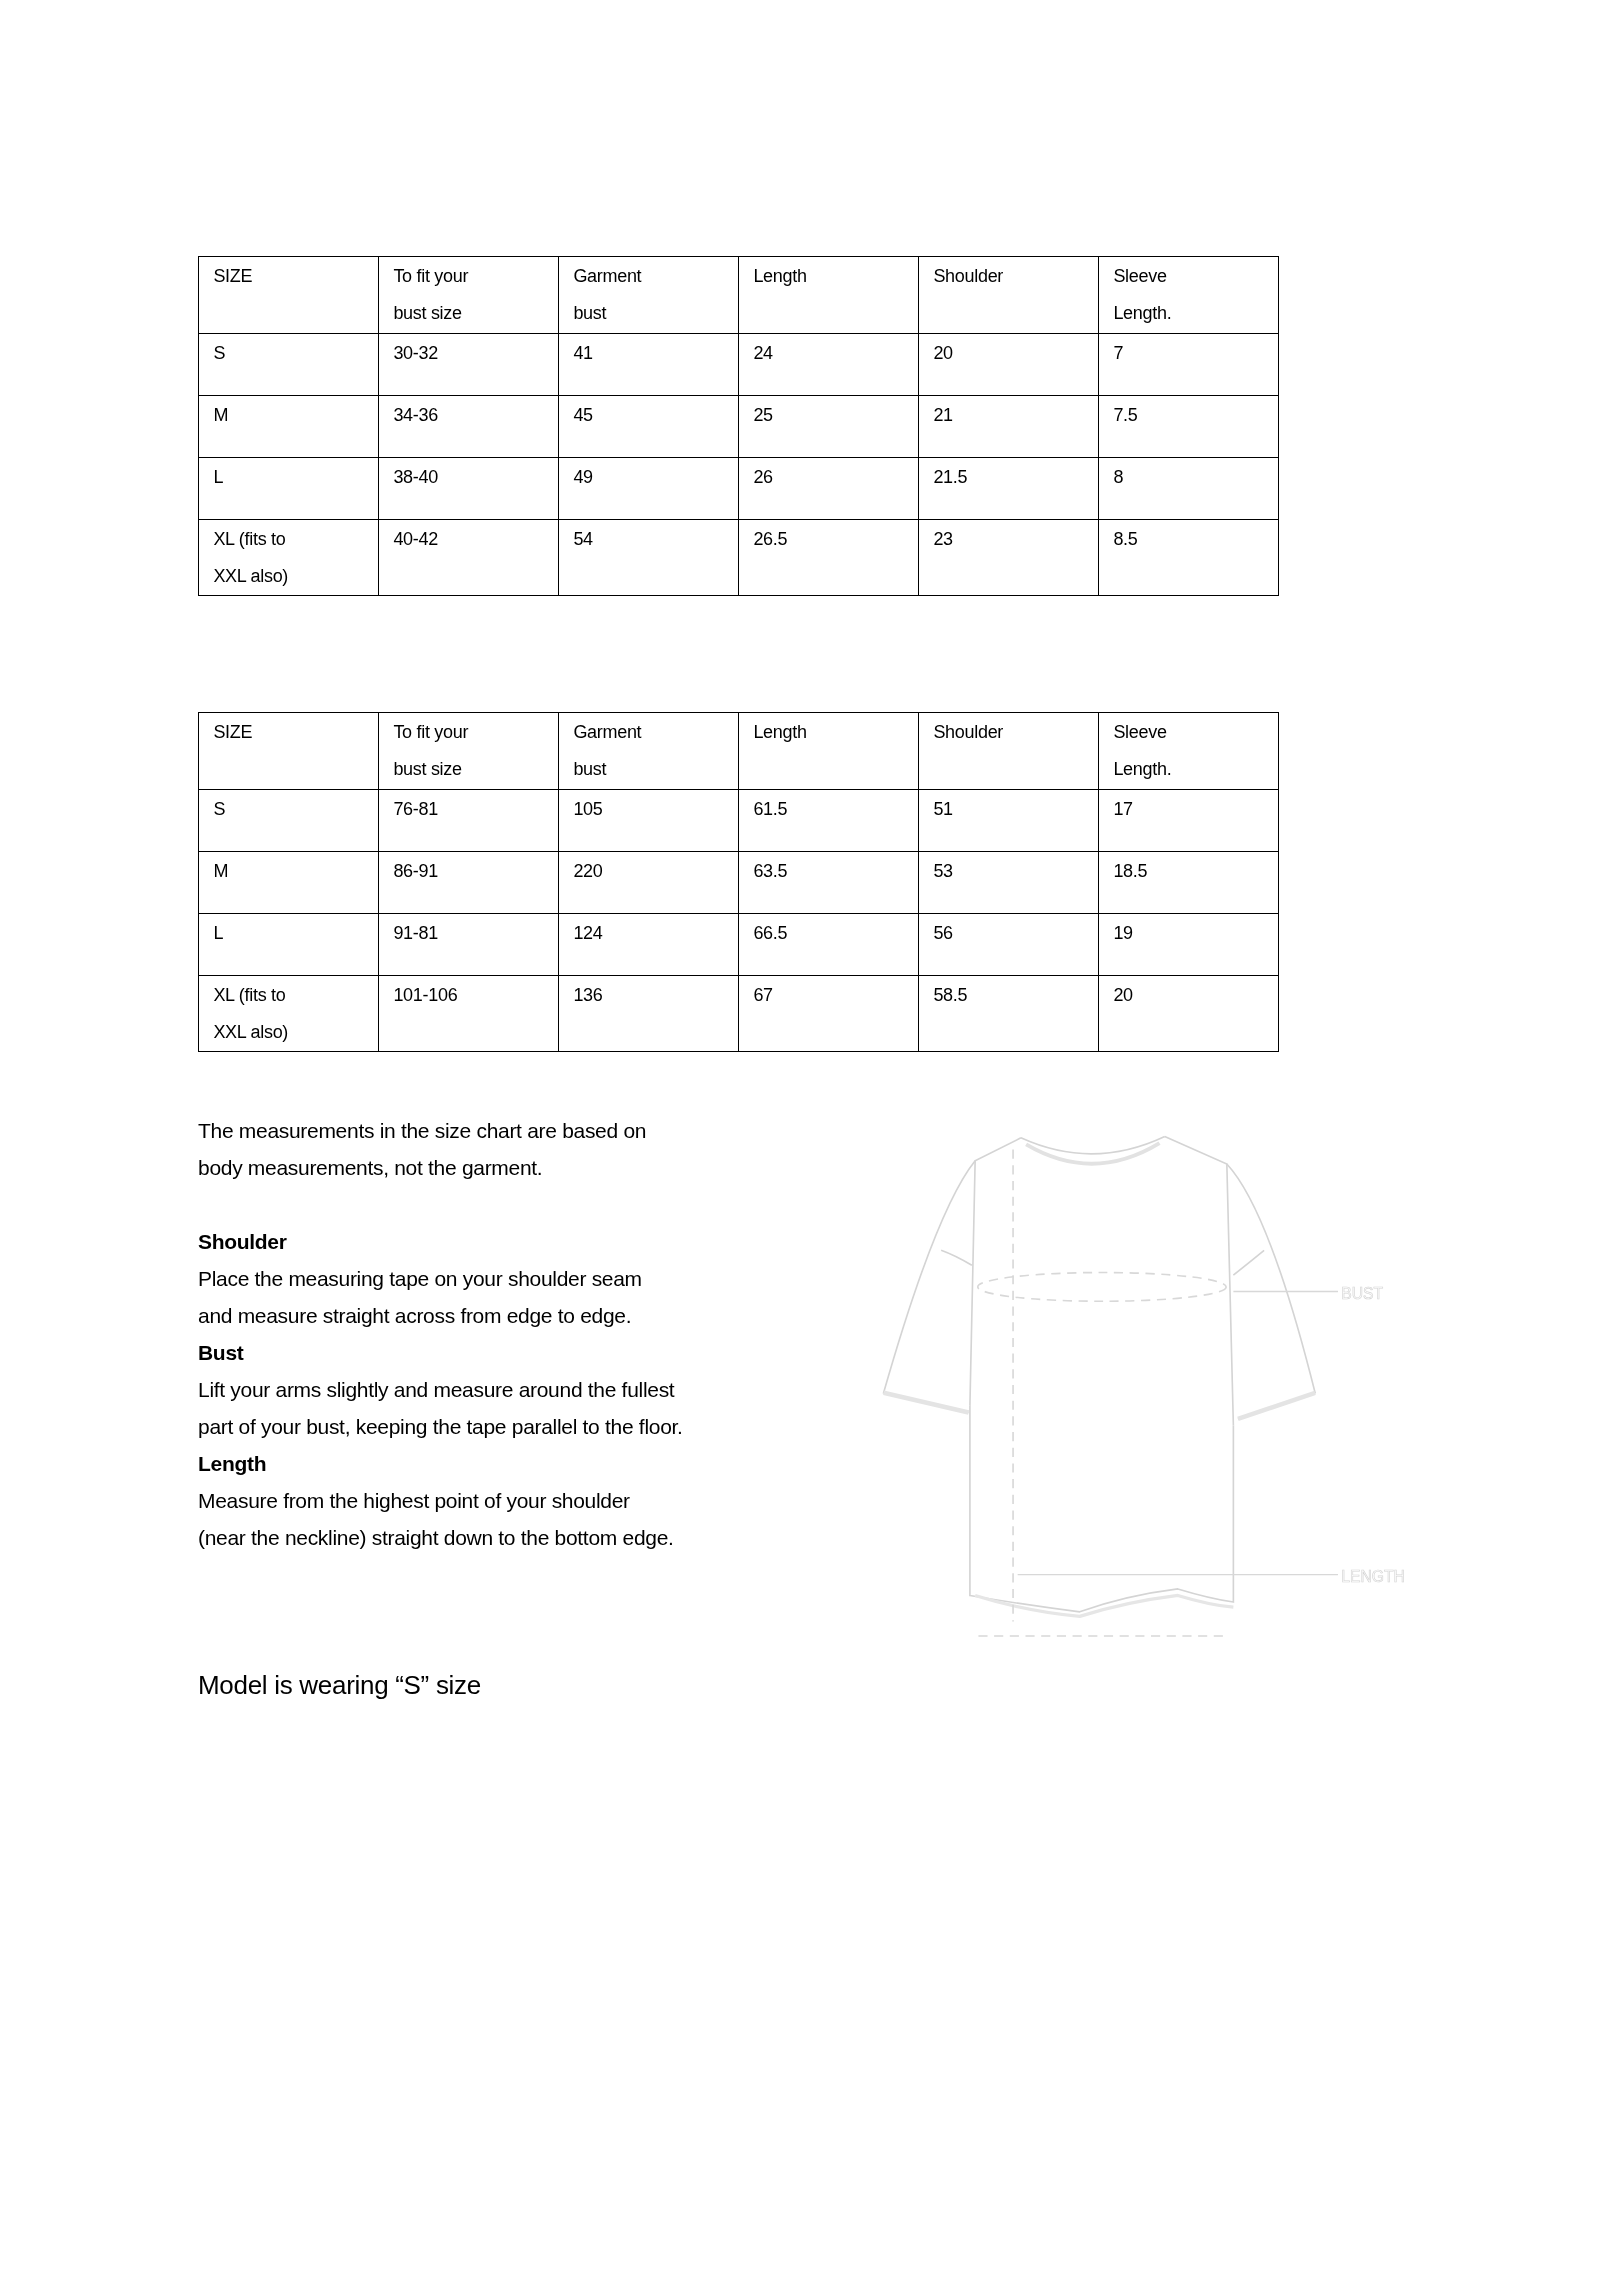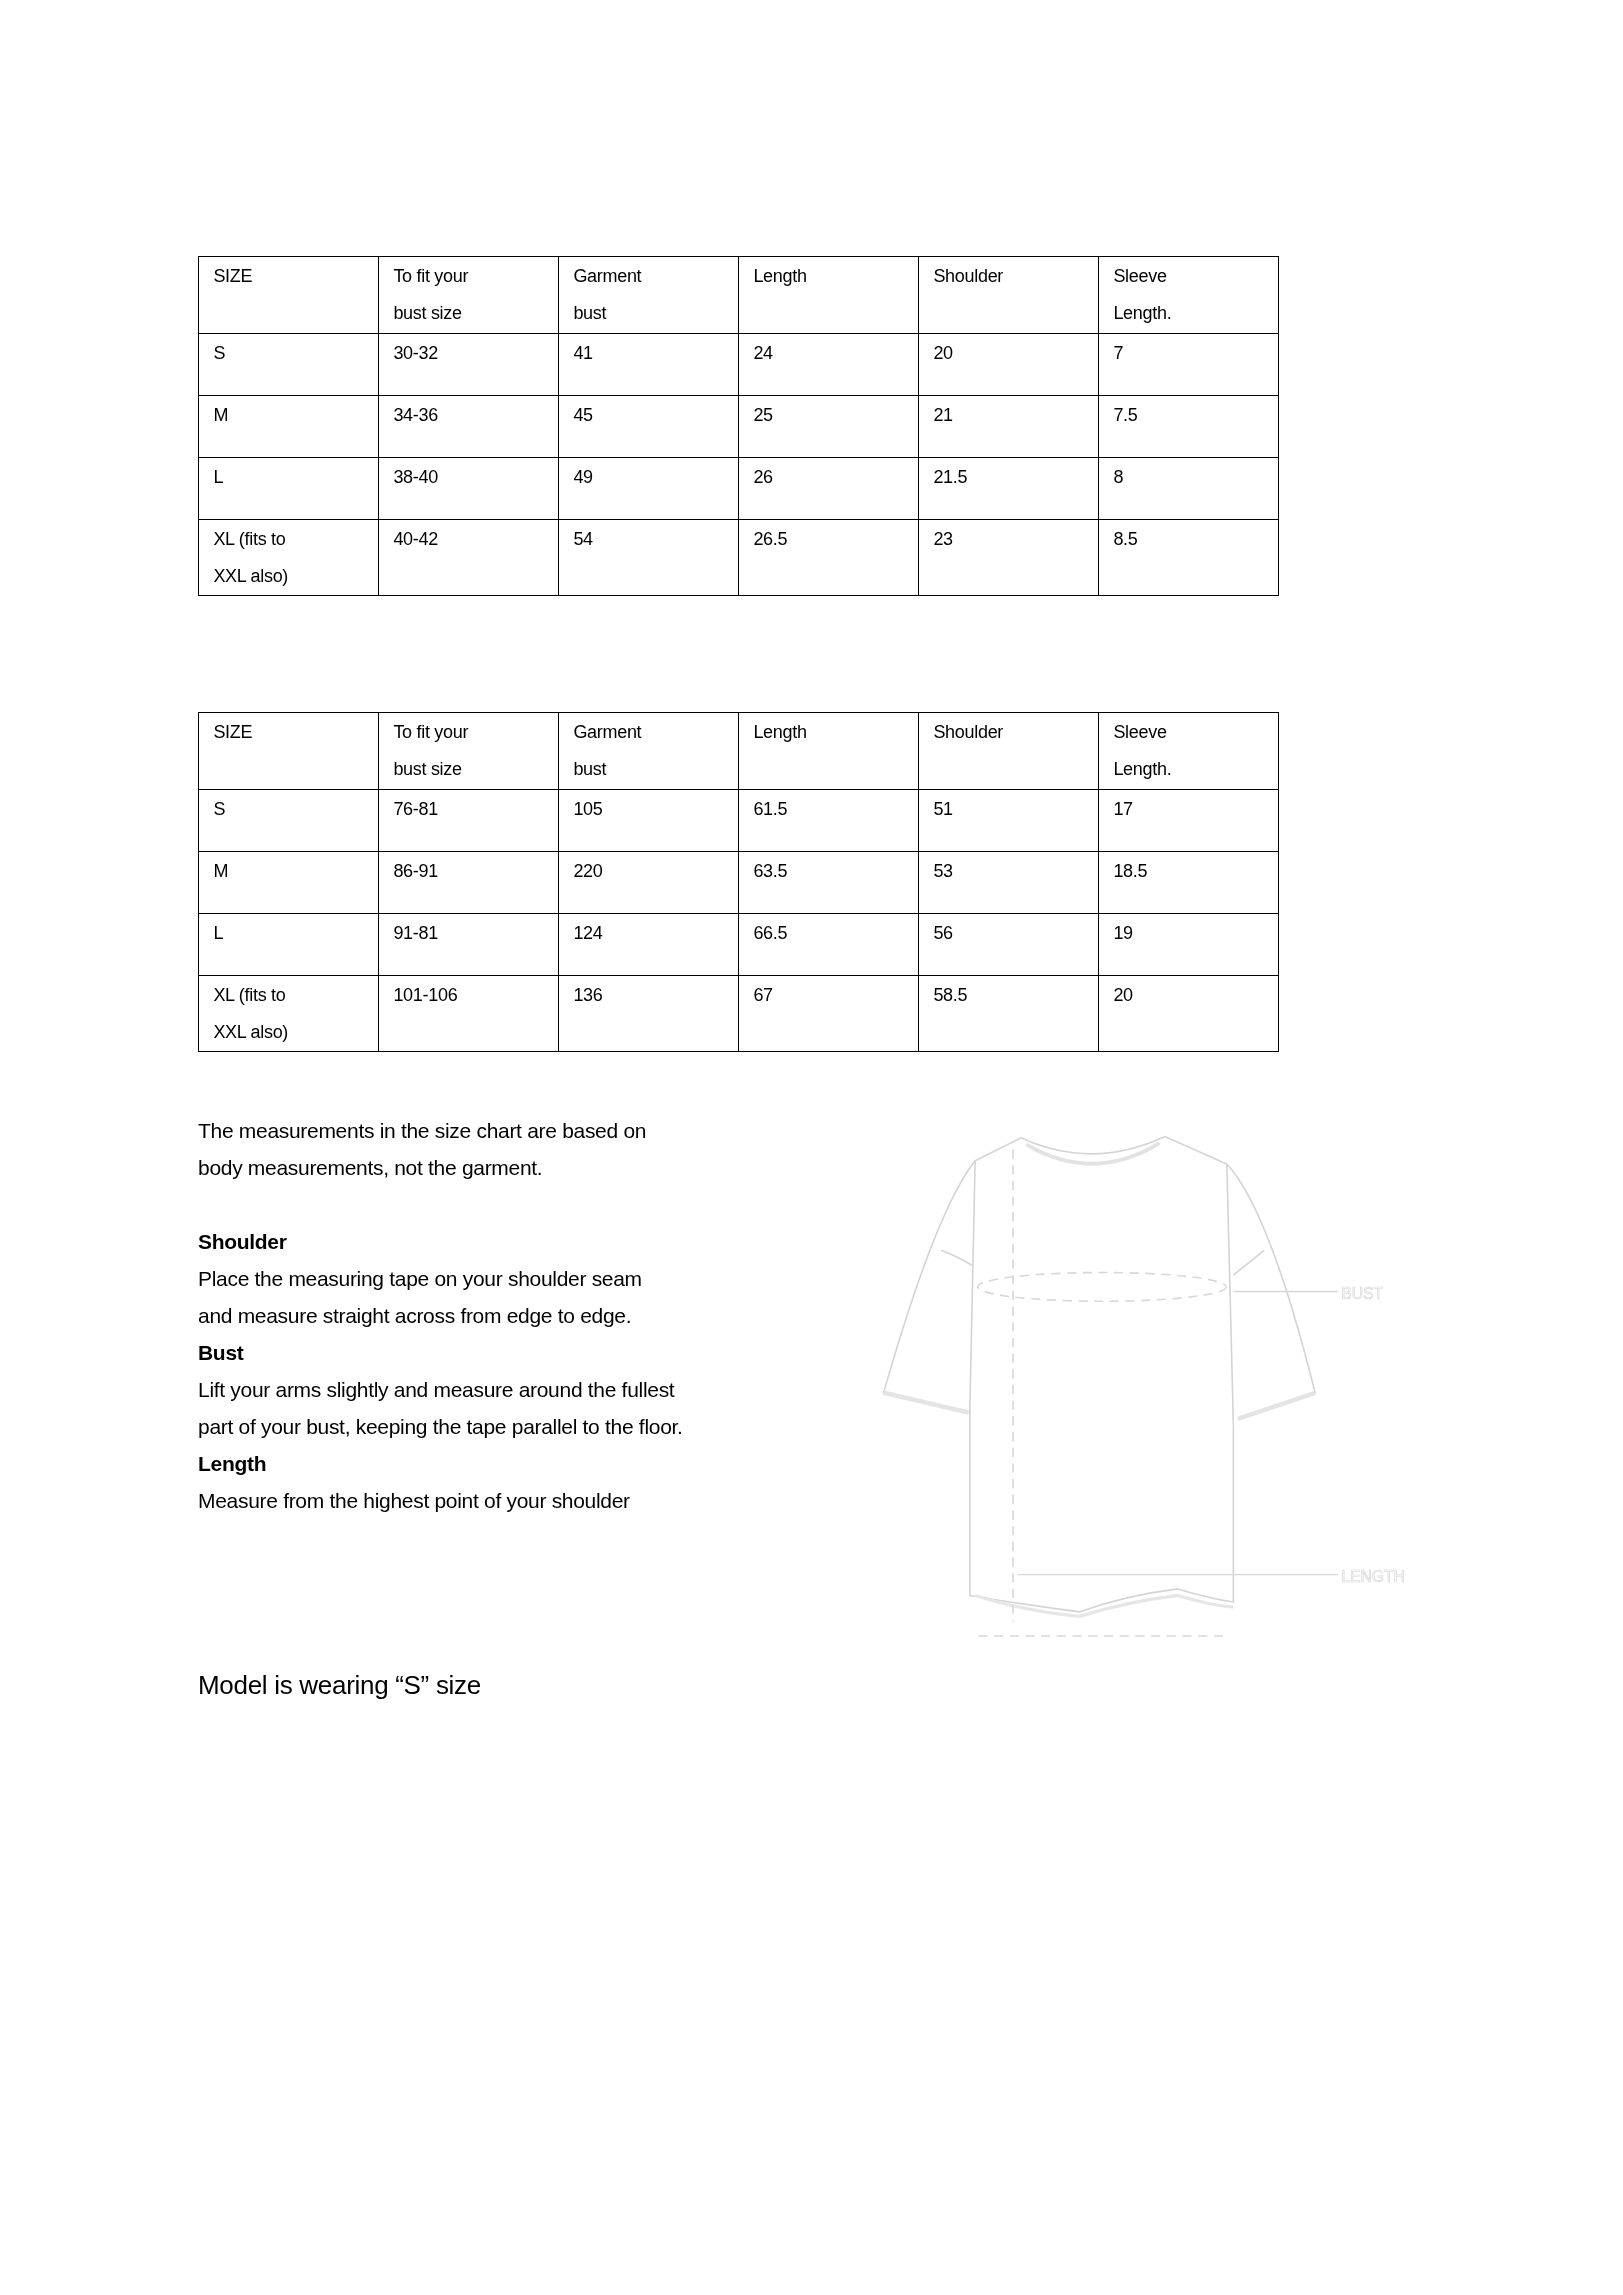--- a/index.html
+++ b/index.html
@@ -138,20 +138,21 @@
     <p>body measurements, not the garment.</p>
     <div class="gap"></div>
     <p><b>Shoulder</b></p>
     <p>Place the measuring tape on your shoulder seam</p>
     <p>and measure straight across from edge to edge.</p>
     <p><b>Bust</b></p>
     <p>Lift your arms slightly and measure around the fullest</p>
     <p style="white-space:nowrap;">part of your bust, keeping the tape parallel to the floor.</p>
     <p><b>Length</b></p>
     <p>Measure from the highest point of your shoulder</p>
+    <p>(near the neckline) straight down to the bottom edge.</p>
   </div>
 
   <div class="diagram">
     <svg width="608" height="608" viewBox="0 0 930 930">
       <g fill="none" stroke="#d4d4d4" stroke-width="2.5">
 
         <path d="M240 90 Q350 140 460 88"></path>
         <path d="M248 100 Q350 160 452 98" stroke-width="6" stroke="#e2e2e2"></path>
 
         <path d="M240 90 L170 125 L162 500"></path>

